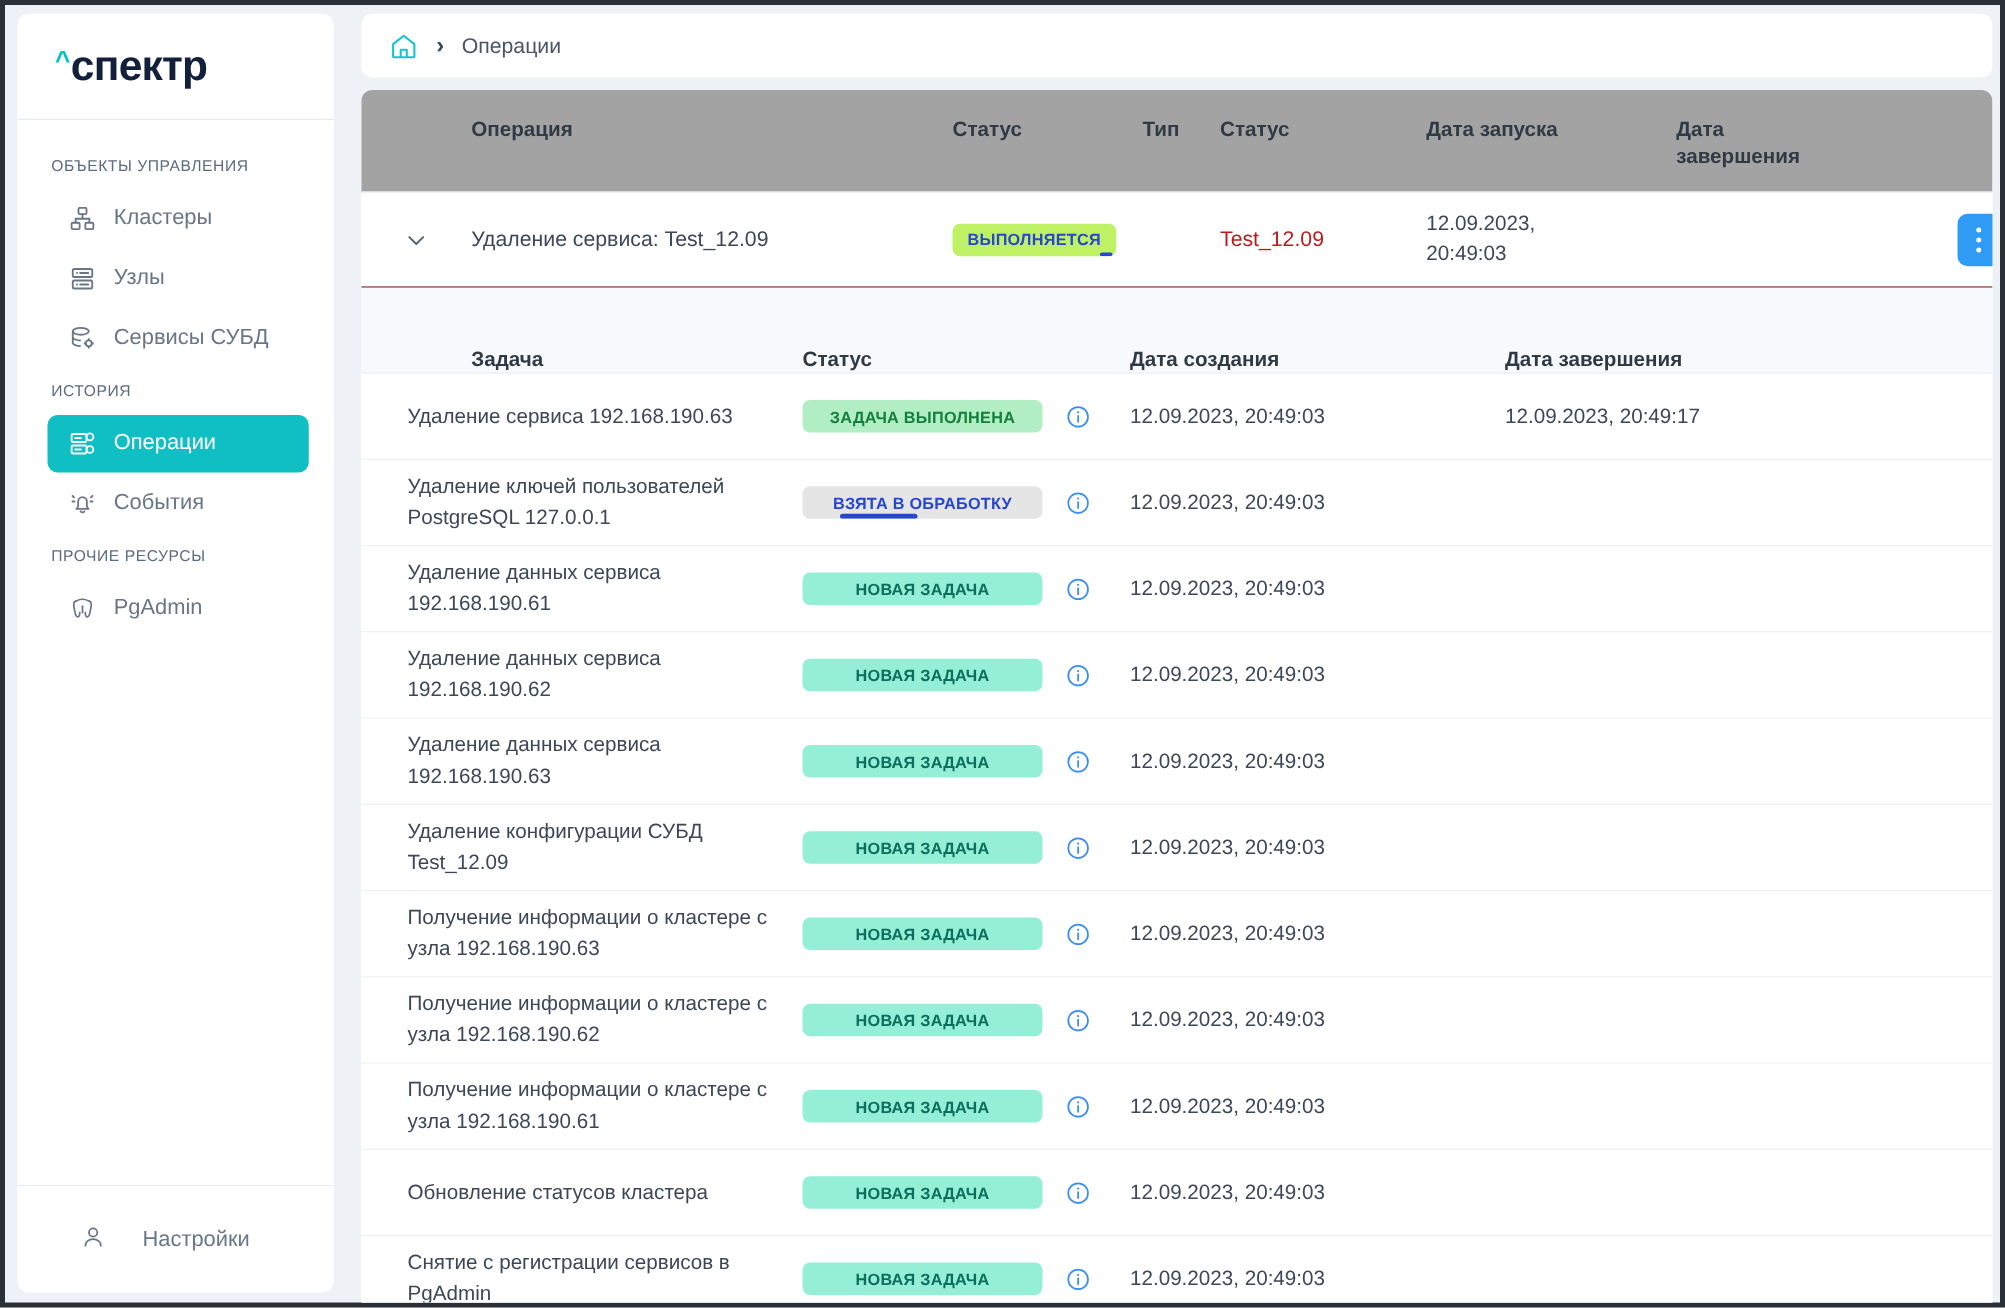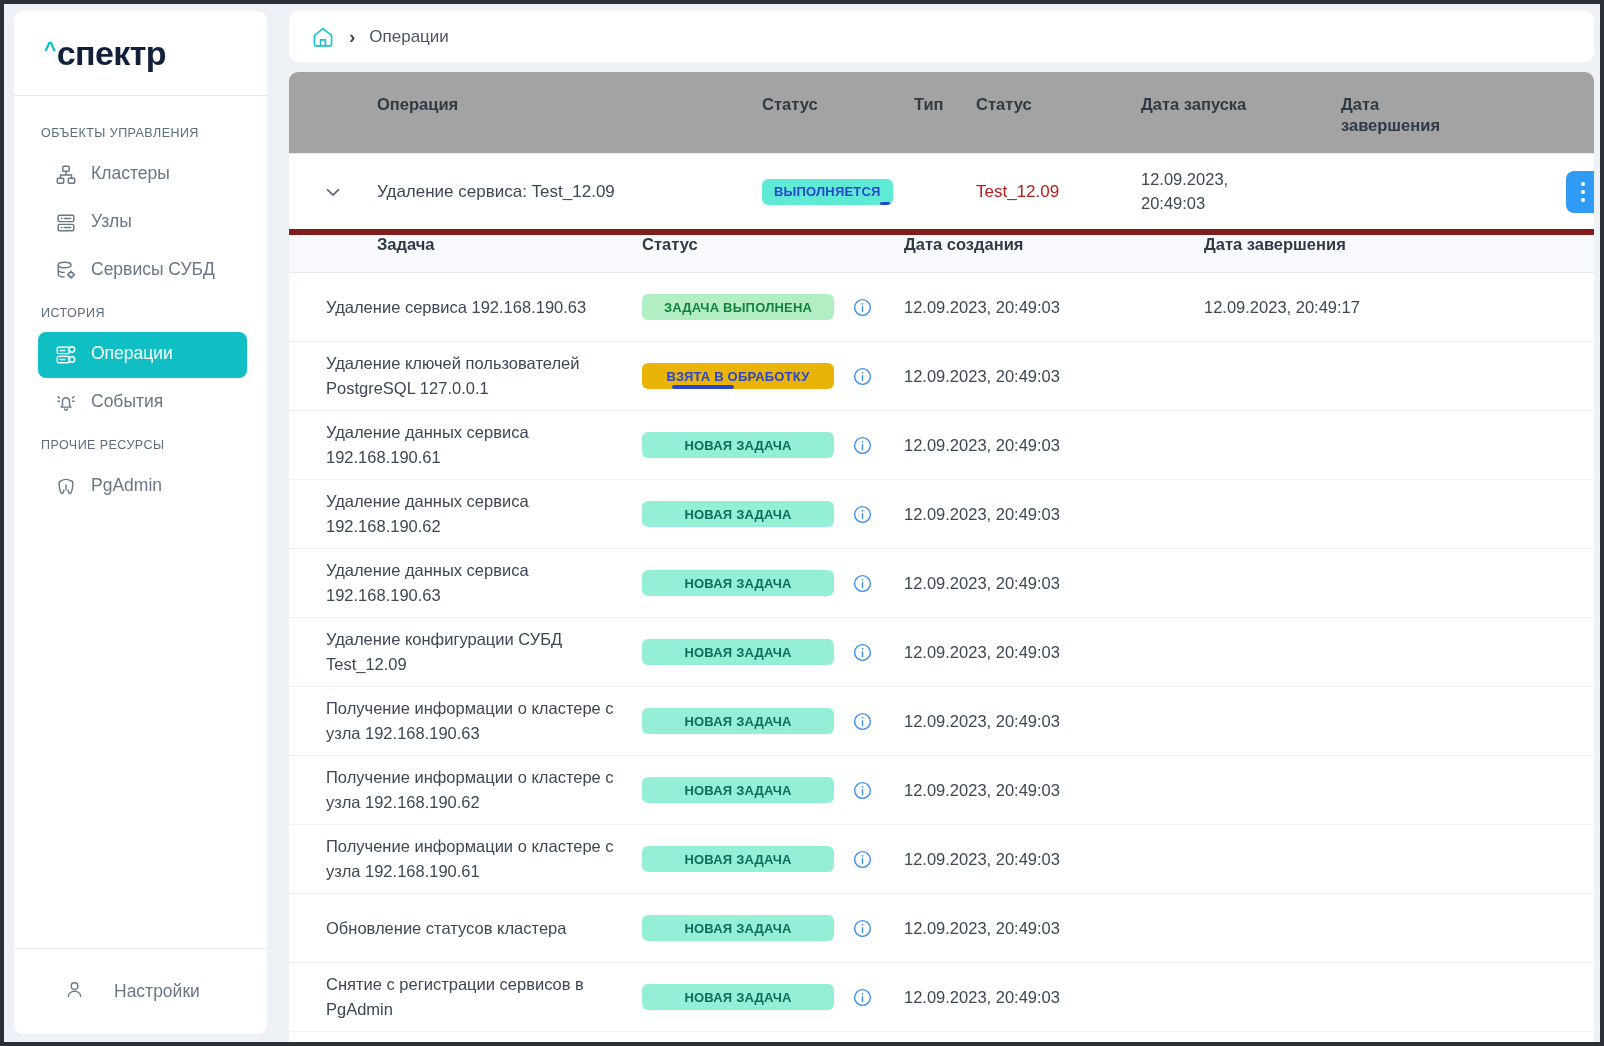--- a/index.html
+++ b/index.html
@@ -230,56 +230,56 @@
     height: 26px;
     border-radius: 6px;
     font-size: 13px;
     font-weight: 700;
     letter-spacing: 0.2px;
     white-space: nowrap;
     position: relative;
     overflow: hidden;
   }
   .badge-running {
-    background: #5eead4;
+    background: #bef264;
     color: #2747cf;
     padding: 0 12px;
     min-width: 121px;
   }
   .badge-running .prog {
     position: absolute; bottom: 0; right: 3px;
     height: 3px; width: 10px; background: #2747cf; border-radius: 2px;
   }
   .badge-done {
     background: #b2eec4;
     color: #14803b;
     width: 192px;
   }
   .badge-inprogress {
-    background: #eab308;
+    background: #e5e5e5;
     color: #2747cf;
     width: 192px;
   }
   .badge-inprogress .prog {
     position: absolute; bottom: 0; left: 30px;
     height: 4px; width: 62px; background: #2747cf; border-radius: 2px;
   }
   .badge-new {
     background: #94efd6;
     color: #0b6f5c;
     width: 192px;
   }
 
   
   .task-head {
     display: flex;
-    align-items: flex-start;
+    align-items: flex-end;
     background: #f7f9fc;
-    height: 44px;
-    border-top: 6px solid #7f1d1d;
+    height: 70px;
+    border-top: 1px solid #7f1d1d;
     border-bottom: 1px solid #e8ecf2;
   }
   .task-head .th {
     font-size: 16.5px;
     font-weight: 700;
     color: #2f3a45;
   }
 
   .task-row {
     display: flex;

